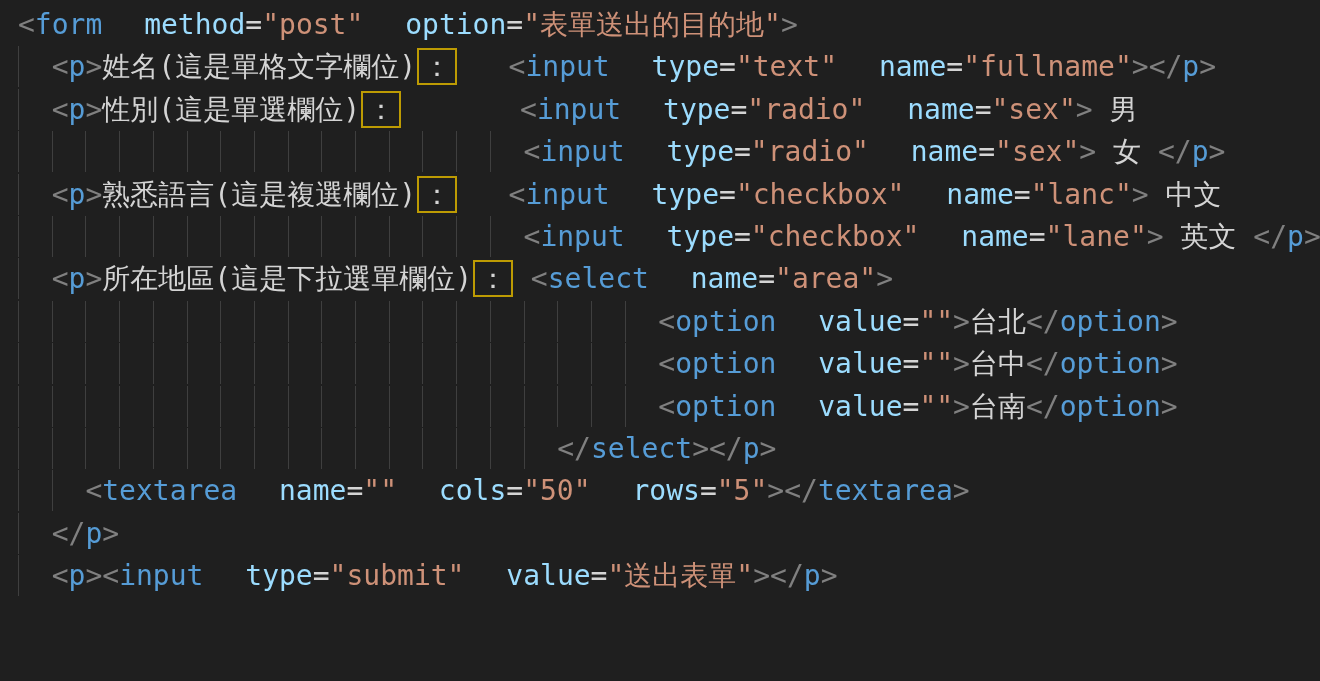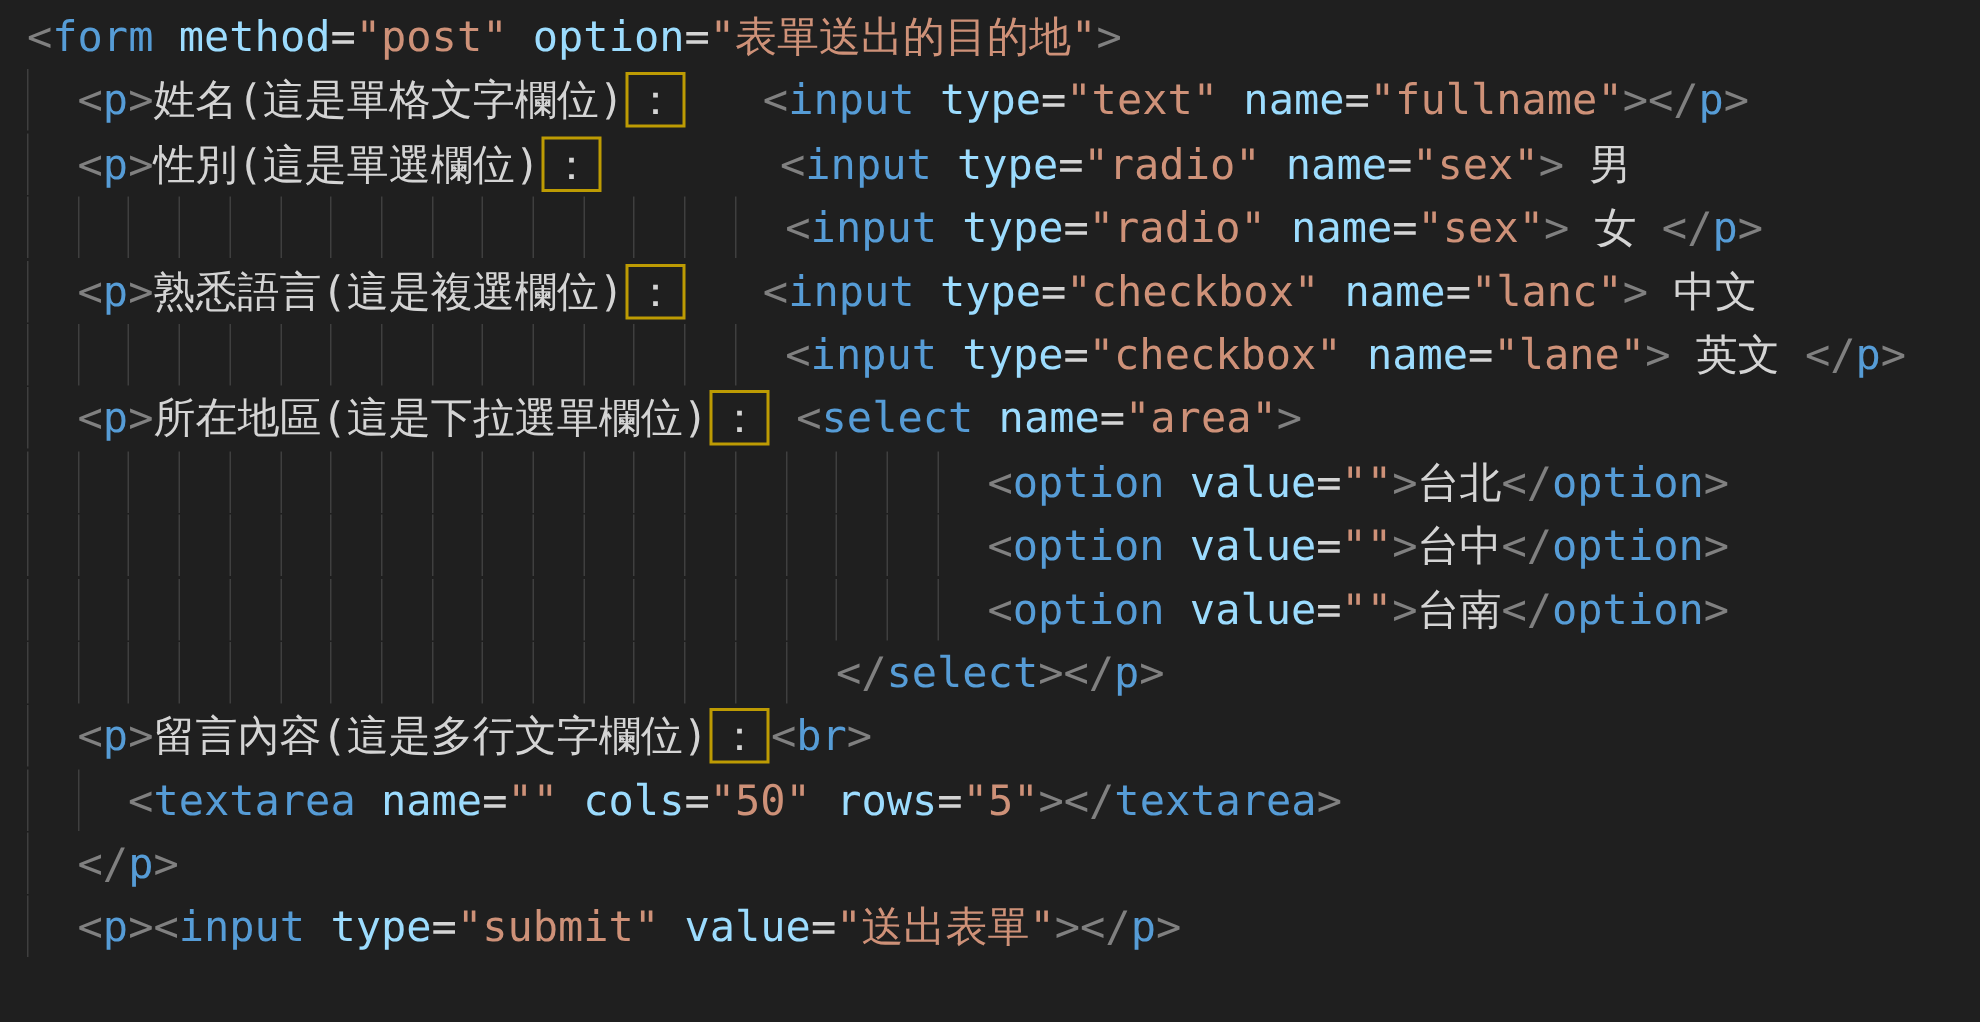--- a/index.html
+++ b/index.html
@@ -18,21 +18,21 @@
     height:677px;
     box-sizing:border-box;
   }
   .line{
     white-space:pre;
     height:42.4px;
   }
   
   .tk-punc{color:#808080;}
   .tk-tag{color:#569cd6;}
-  .tk-attr{color:#9cdcfe;}
+  .tk-attr{color:#9cdcfe;margin-left:25px;}
   .tk-eq{color:#d4d4d4;}
   .tk-str{color:#ce9178;}
   .tk-txt{color:#d4d4d4;text-align:center;}
   .tk-sp{color:#d4d4d4;}
   
   .tk-box{
     color:#d4d4d4;
     border:2px solid #bd9b03;
     padding:0 4px;
     margin:0 1px;
@@ -60,17 +60,16 @@
     <div class="line"><span class="ind-wrap"><span class="ind"></span></span><span class="tk-punc">&lt;</span><span class="tk-tag">p</span><span class="tk-punc">&gt;</span><span class="tk-txt">姓名(這是單格文字欄位)</span><span class="tk-box">：</span><span class="tk-sp">   </span><span class="tk-punc">&lt;</span><span class="tk-tag">input</span><span class="tk-sp"> </span><span class="tk-attr">type</span><span class="tk-eq">=</span><span class="tk-str">"text"</span><span class="tk-sp"> </span><span class="tk-attr">name</span><span class="tk-eq">=</span><span class="tk-str">"fullname"</span><span class="tk-punc">&gt;</span><span class="tk-punc">&lt;/</span><span class="tk-tag">p</span><span class="tk-punc">&gt;</span></div>
     <div class="line"><span class="ind-wrap"><span class="ind"></span></span><span class="tk-punc">&lt;</span><span class="tk-tag">p</span><span class="tk-punc">&gt;</span><span class="tk-txt">性別(這是單選欄位)</span><span class="tk-box">：</span><span class="tk-sp">       </span><span class="tk-punc">&lt;</span><span class="tk-tag">input</span><span class="tk-sp"> </span><span class="tk-attr">type</span><span class="tk-eq">=</span><span class="tk-str">"radio"</span><span class="tk-sp"> </span><span class="tk-attr">name</span><span class="tk-eq">=</span><span class="tk-str">"sex"</span><span class="tk-punc">&gt;</span><span class="tk-txt"> 男</span></div>
     <div class="line"><span class="ind-wrap"><span class="ind"></span><span class="ind"></span><span class="ind"></span><span class="ind"></span><span class="ind"></span><span class="ind"></span><span class="ind"></span><span class="ind"></span><span class="ind"></span><span class="ind"></span><span class="ind"></span><span class="ind"></span><span class="ind"></span><span class="ind"></span><span class="ind"></span></span><span class="tk-punc">&lt;</span><span class="tk-tag">input</span><span class="tk-sp"> </span><span class="tk-attr">type</span><span class="tk-eq">=</span><span class="tk-str">"radio"</span><span class="tk-sp"> </span><span class="tk-attr">name</span><span class="tk-eq">=</span><span class="tk-str">"sex"</span><span class="tk-punc">&gt;</span><span class="tk-txt"> 女 </span><span class="tk-punc">&lt;/</span><span class="tk-tag">p</span><span class="tk-punc">&gt;</span></div>
     <div class="line"><span class="ind-wrap"><span class="ind"></span></span><span class="tk-punc">&lt;</span><span class="tk-tag">p</span><span class="tk-punc">&gt;</span><span class="tk-txt">熟悉語言(這是複選欄位)</span><span class="tk-box">：</span><span class="tk-sp">   </span><span class="tk-punc">&lt;</span><span class="tk-tag">input</span><span class="tk-sp"> </span><span class="tk-attr">type</span><span class="tk-eq">=</span><span class="tk-str">"checkbox"</span><span class="tk-sp"> </span><span class="tk-attr">name</span><span class="tk-eq">=</span><span class="tk-str">"lanc"</span><span class="tk-punc">&gt;</span><span class="tk-txt"> 中文</span></div>
     <div class="line"><span class="ind-wrap"><span class="ind"></span><span class="ind"></span><span class="ind"></span><span class="ind"></span><span class="ind"></span><span class="ind"></span><span class="ind"></span><span class="ind"></span><span class="ind"></span><span class="ind"></span><span class="ind"></span><span class="ind"></span><span class="ind"></span><span class="ind"></span><span class="ind"></span></span><span class="tk-punc">&lt;</span><span class="tk-tag">input</span><span class="tk-sp"> </span><span class="tk-attr">type</span><span class="tk-eq">=</span><span class="tk-str">"checkbox"</span><span class="tk-sp"> </span><span class="tk-attr">name</span><span class="tk-eq">=</span><span class="tk-str">"lane"</span><span class="tk-punc">&gt;</span><span class="tk-txt"> 英文 </span><span class="tk-punc">&lt;/</span><span class="tk-tag">p</span><span class="tk-punc">&gt;</span></div>
     <div class="line"><span class="ind-wrap"><span class="ind"></span></span><span class="tk-punc">&lt;</span><span class="tk-tag">p</span><span class="tk-punc">&gt;</span><span class="tk-txt">所在地區(這是下拉選單欄位)</span><span class="tk-box">：</span><span class="tk-sp"> </span><span class="tk-punc">&lt;</span><span class="tk-tag">select</span><span class="tk-sp"> </span><span class="tk-attr">name</span><span class="tk-eq">=</span><span class="tk-str">"area"</span><span class="tk-punc">&gt;</span></div>
     <div class="line"><span class="ind-wrap"><span class="ind"></span><span class="ind"></span><span class="ind"></span><span class="ind"></span><span class="ind"></span><span class="ind"></span><span class="ind"></span><span class="ind"></span><span class="ind"></span><span class="ind"></span><span class="ind"></span><span class="ind"></span><span class="ind"></span><span class="ind"></span><span class="ind"></span><span class="ind"></span><span class="ind"></span><span class="ind"></span><span class="ind"></span></span><span class="tk-punc">&lt;</span><span class="tk-tag">option</span><span class="tk-sp"> </span><span class="tk-attr">value</span><span class="tk-eq">=</span><span class="tk-str">""</span><span class="tk-punc">&gt;</span><span class="tk-txt">台北</span><span class="tk-punc">&lt;/</span><span class="tk-tag">option</span><span class="tk-punc">&gt;</span></div>
     <div class="line"><span class="ind-wrap"><span class="ind"></span><span class="ind"></span><span class="ind"></span><span class="ind"></span><span class="ind"></span><span class="ind"></span><span class="ind"></span><span class="ind"></span><span class="ind"></span><span class="ind"></span><span class="ind"></span><span class="ind"></span><span class="ind"></span><span class="ind"></span><span class="ind"></span><span class="ind"></span><span class="ind"></span><span class="ind"></span><span class="ind"></span></span><span class="tk-punc">&lt;</span><span class="tk-tag">option</span><span class="tk-sp"> </span><span class="tk-attr">value</span><span class="tk-eq">=</span><span class="tk-str">""</span><span class="tk-punc">&gt;</span><span class="tk-txt">台中</span><span class="tk-punc">&lt;/</span><span class="tk-tag">option</span><span class="tk-punc">&gt;</span></div>
     <div class="line"><span class="ind-wrap"><span class="ind"></span><span class="ind"></span><span class="ind"></span><span class="ind"></span><span class="ind"></span><span class="ind"></span><span class="ind"></span><span class="ind"></span><span class="ind"></span><span class="ind"></span><span class="ind"></span><span class="ind"></span><span class="ind"></span><span class="ind"></span><span class="ind"></span><span class="ind"></span><span class="ind"></span><span class="ind"></span><span class="ind"></span></span><span class="tk-punc">&lt;</span><span class="tk-tag">option</span><span class="tk-sp"> </span><span class="tk-attr">value</span><span class="tk-eq">=</span><span class="tk-str">""</span><span class="tk-punc">&gt;</span><span class="tk-txt">台南</span><span class="tk-punc">&lt;/</span><span class="tk-tag">option</span><span class="tk-punc">&gt;</span></div>
     <div class="line"><span class="ind-wrap"><span class="ind"></span><span class="ind"></span><span class="ind"></span><span class="ind"></span><span class="ind"></span><span class="ind"></span><span class="ind"></span><span class="ind"></span><span class="ind"></span><span class="ind"></span><span class="ind"></span><span class="ind"></span><span class="ind"></span><span class="ind"></span><span class="ind"></span><span class="ind"></span></span><span class="tk-punc">&lt;/</span><span class="tk-tag">select</span><span class="tk-punc">&gt;</span><span class="tk-punc">&lt;/</span><span class="tk-tag">p</span><span class="tk-punc">&gt;</span></div>
-    <div class="line"><span class="ind-wrap"><span class="ind"></span></span><span class="tk-punc">&lt;</span><span class="tk-tag">p</span><span class="tk-punc">&gt;</span><span class="tk-txt">留言內容(這是多行文字欄位)</span><span class="tk-box">：</span><span class="tk-punc">&lt;</span><span class="tk-tag">br</span><span class="tk-punc">&gt;</span></div>
     <div class="line"><span class="ind-wrap"><span class="ind"></span><span class="ind"></span></span><span class="tk-punc">&lt;</span><span class="tk-tag">textarea</span><span class="tk-sp"> </span><span class="tk-attr">name</span><span class="tk-eq">=</span><span class="tk-str">""</span><span class="tk-sp"> </span><span class="tk-attr">cols</span><span class="tk-eq">=</span><span class="tk-str">"50"</span><span class="tk-sp"> </span><span class="tk-attr">rows</span><span class="tk-eq">=</span><span class="tk-str">"5"</span><span class="tk-punc">&gt;</span><span class="tk-punc">&lt;/</span><span class="tk-tag">textarea</span><span class="tk-punc">&gt;</span></div>
     <div class="line"><span class="ind-wrap"><span class="ind"></span></span><span class="tk-punc">&lt;/</span><span class="tk-tag">p</span><span class="tk-punc">&gt;</span></div>
     <div class="line"><span class="ind-wrap"><span class="ind"></span></span><span class="tk-punc">&lt;</span><span class="tk-tag">p</span><span class="tk-punc">&gt;</span><span class="tk-punc">&lt;</span><span class="tk-tag">input</span><span class="tk-sp"> </span><span class="tk-attr">type</span><span class="tk-eq">=</span><span class="tk-str">"submit"</span><span class="tk-sp"> </span><span class="tk-attr">value</span><span class="tk-eq">=</span><span class="tk-str">"送出表單"</span><span class="tk-punc">&gt;</span><span class="tk-punc">&lt;/</span><span class="tk-tag">p</span><span class="tk-punc">&gt;</span></div>
   </div>
 
 </body></html>

